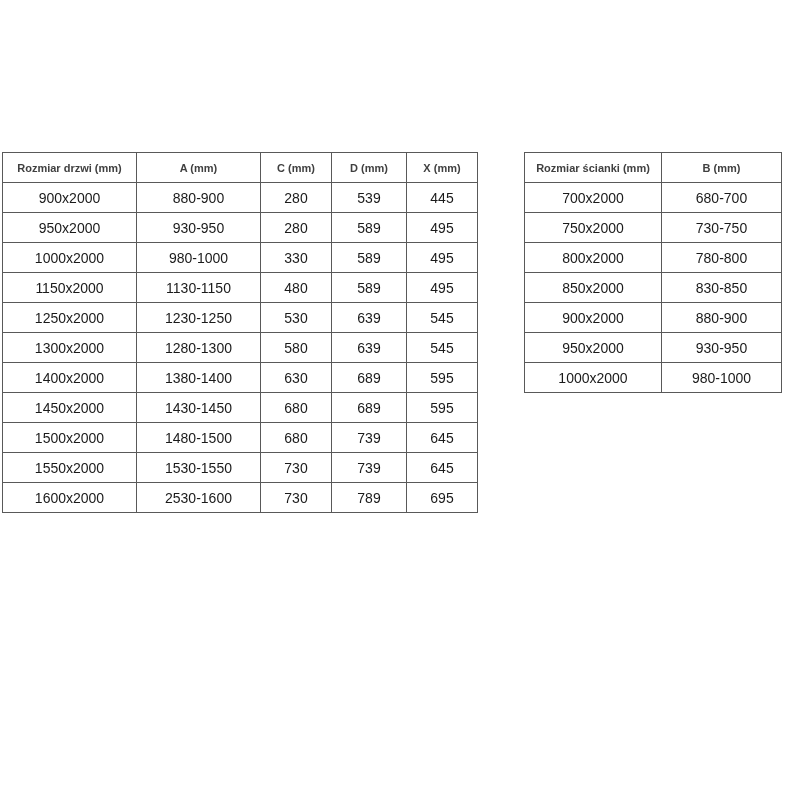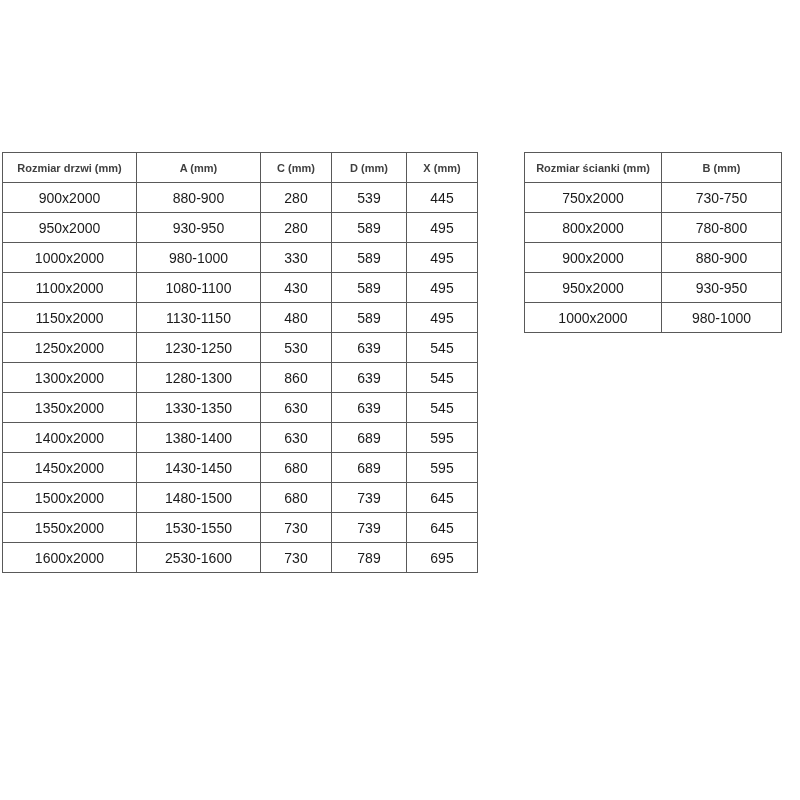--- a/index.html
+++ b/index.html
@@ -101,51 +101,37 @@
           <td>495</td>
         </tr>
         <tr>
           <td>1000x2000</td>
           <td>980-1000</td>
           <td>330</td>
           <td>589</td>
           <td>495</td>
         </tr>
         <tr>
-          <td>1100x2000</td>
-          <td>1080-1100</td>
-          <td>430</td>
-          <td>589</td>
-          <td>495</td>
-        </tr>
-        <tr>
           <td>1150x2000</td>
           <td>1130-1150</td>
           <td>480</td>
           <td>589</td>
           <td>495</td>
         </tr>
         <tr>
           <td>1250x2000</td>
           <td>1230-1250</td>
           <td>530</td>
           <td>639</td>
           <td>545</td>
         </tr>
         <tr>
           <td>1300x2000</td>
           <td>1280-1300</td>
-          <td>860</td>
-          <td>639</td>
-          <td>545</td>
-        </tr>
-        <tr>
-          <td>1350x2000</td>
-          <td>1330-1350</td>
-          <td>630</td>
+          <td>580</td>
           <td>639</td>
           <td>545</td>
         </tr>
         <tr>
           <td>1400x2000</td>
           <td>1380-1400</td>
           <td>630</td>
           <td>689</td>
           <td>595</td>
         </tr>
@@ -186,28 +172,36 @@
         <col class="c2">
     </colgroup>
     <thead>
       <tr>
           <th>Rozmiar ścianki (mm)</th>
           <th>B (mm)</th>
         </tr>
     </thead>
     <tbody>
         <tr>
+          <td>700x2000</td>
+          <td>680-700</td>
+        </tr>
+        <tr>
           <td>750x2000</td>
           <td>730-750</td>
         </tr>
         <tr>
           <td>800x2000</td>
           <td>780-800</td>
         </tr>
         <tr>
+          <td>850x2000</td>
+          <td>830-850</td>
+        </tr>
+        <tr>
           <td>900x2000</td>
           <td>880-900</td>
         </tr>
         <tr>
           <td>950x2000</td>
           <td>930-950</td>
         </tr>
         <tr>
           <td>1000x2000</td>
           <td>980-1000</td>

